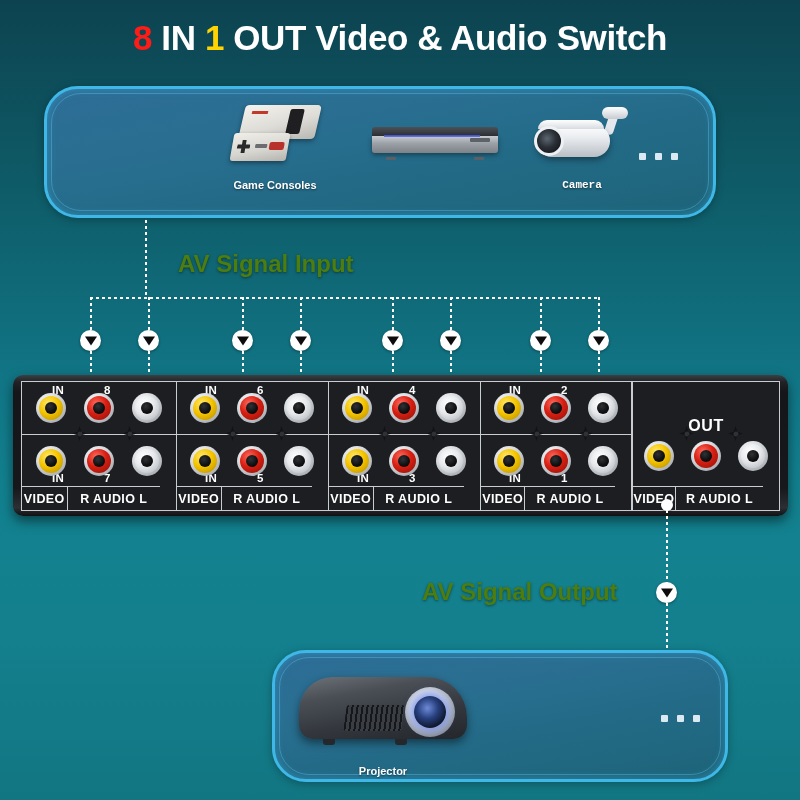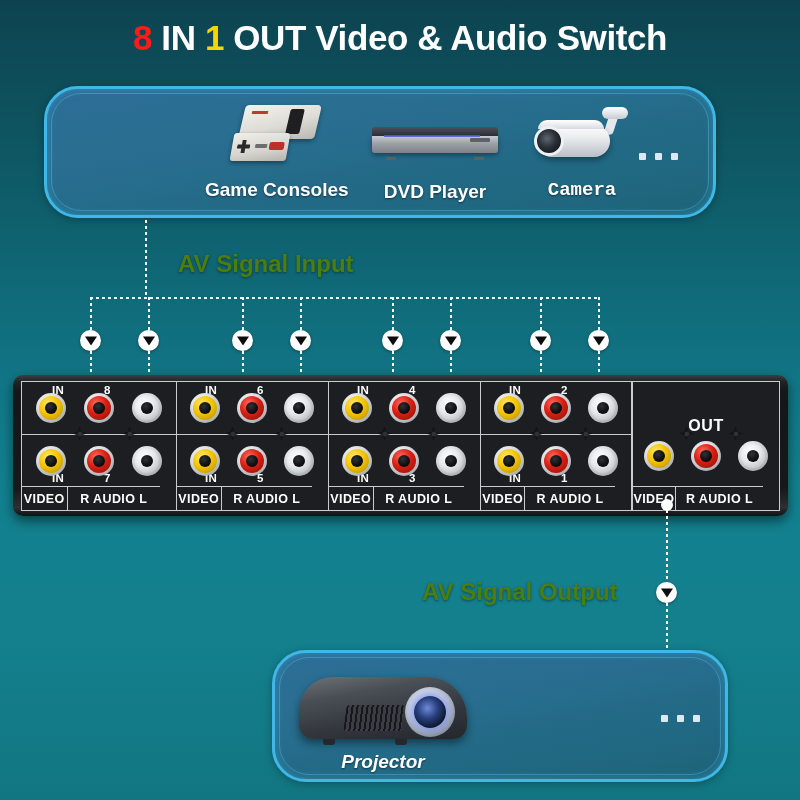--- a/index.html
+++ b/index.html
@@ -32,21 +32,21 @@
   .dev-panel::after{
     content:""; position:absolute; inset:4px; border-radius:30px;
     border:1px solid rgba(120,215,255,.30); pointer-events:none;
   }
   #panel-sources { left:44px; top:86px; width:672px; height:132px; }
   #panel-outputs { left:272px; top:650px; width:456px; height:132px; }
 
   .dev-row { position:absolute; inset:0; }
   .dev-item { position:absolute; text-align:center; }
   .dev-label {
-    color:#ffffff; font-size:19px; font-weight:bold;
+    color:#ffffff; font-size:11px; font-weight:bold;
     text-shadow:0 1px 2px rgba(0,0,0,.5); white-space:nowrap;
   }
   .dev-art { position:relative; margin:0 auto; }
 
   .ellipsis { position:absolute; display:flex; gap:9px; }
   .ellipsis i { display:block; width:7px; height:7px; background:#dbe9f2; border-radius:1px; }
 
   
   .art-puck{
     width:64px;height:38px;border-radius:7px;
@@ -306,21 +306,20 @@
 
     <div class="dev-item" style="left:302px; top:38px; width:172px;">
       <div class="dev-art art-dvd">
         <div class="top"></div>
           <div class="face"></div>
         <div class="led"></div>
           <div class="hdmi"></div>
         <div class="foot" style="left:14px;"></div>
           <div class="foot" style="right:14px;"></div>
       </div>
-      <div class="dev-label" style="margin-top:24px;">DVD Player</div>
     </div>
 
     <div class="dev-item" style="left:460px; top:18px; width:150px;font-family:Liberation Mono, monospace;">
       <div class="dev-art art-cam">
         <div class="arm"></div>
           <div class="mount"></div>
         <div class="barrel"></div>
           <div class="sun"></div>
           <div class="lens"></div>
       </div>
@@ -617,21 +616,21 @@
 
     <div class="dev-item" style="left:24px; top:18px; width:168px;">
       <div class="dev-art art-proj">
         <div class="shell"></div>
         <div class="vent"></div>
         <div class="lensring"></div>
         <div class="lens"></div>
         <div class="foot" style="left:24px;"></div>
         <div class="foot" style="left:96px;"></div>
       </div>
-      <div class="dev-label" style="margin-top:6px;font-style:italic;">Projector</div>
+      <div class="dev-label" style="margin-top:20px;">Projector</div>
     </div>
 
 
     <div class="ellipsis" style="left:386px; top:62px;">
       <i></i>
         <i></i>
         <i></i>
     </div>
   </div>
 </div>

